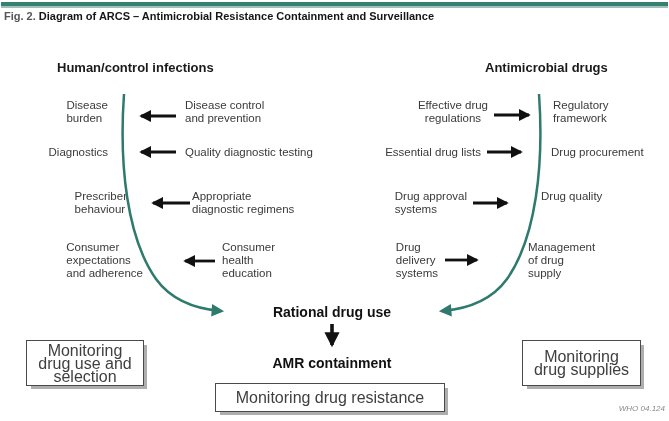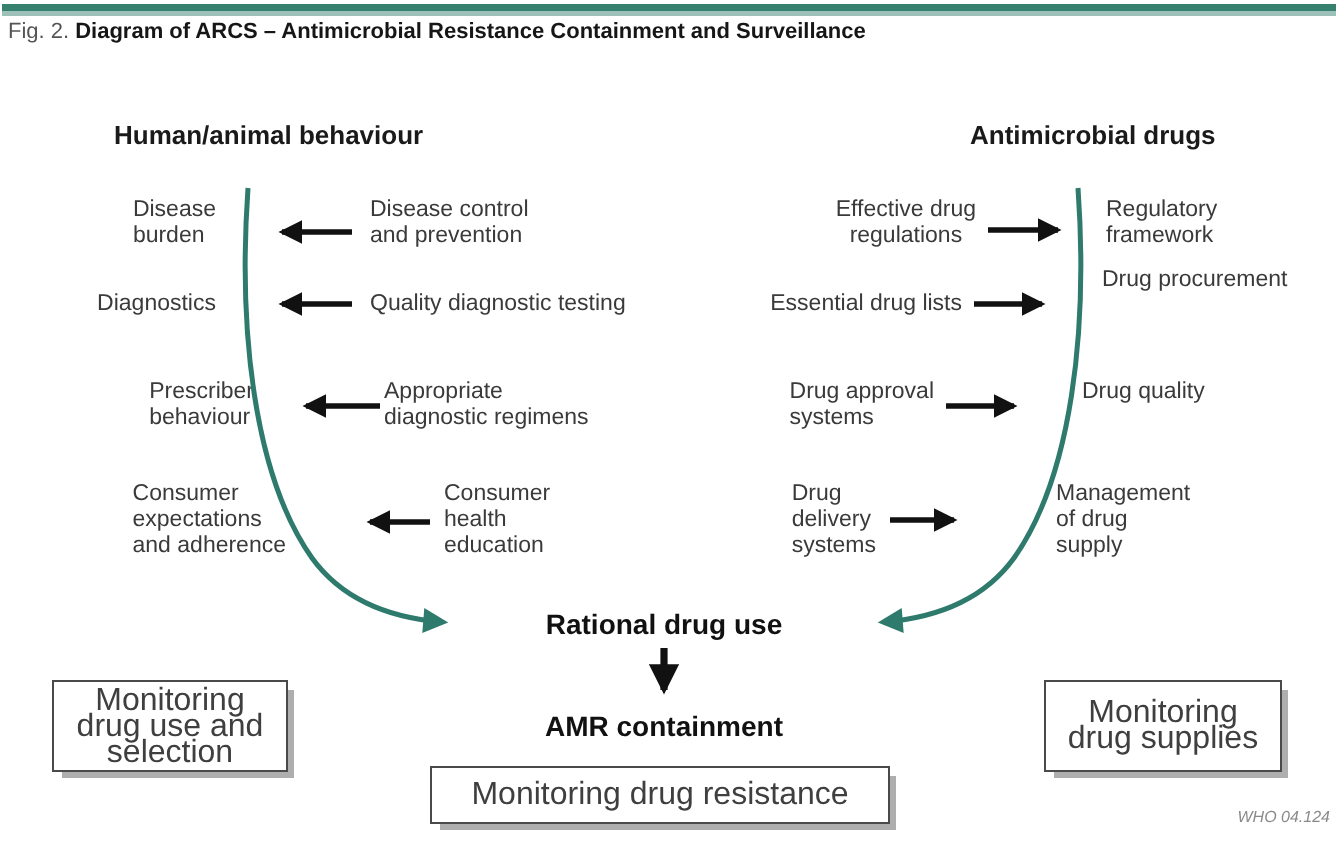--- a/index.html
+++ b/index.html
@@ -5,21 +5,21 @@
   html,body{margin:0;padding:0;background:#fff;}
   #figure{
     position:relative; width:669px; height:421px; background:#ffffff;
     font-family:"Liberation Sans", sans-serif; color:#3a3a3a; overflow:hidden;
   }
   .top-bar{
     position:absolute; top:2px; left:1px; width:667px; height:6px;
     background:linear-gradient(#35806f 0 62%, #9dc1b8 62% 100%);
   }
   .fig-title{ position:absolute; top:10px; left:4px; font-size:11px; white-space:nowrap;}
-  .fig-title .fig-label{ color:#555; font-weight:normal; margin-right:3px;}
+  .fig-title .fig-label{ color:#555; font-weight:bold; margin-right:3px;}
   .fig-title .fig-text{ color:#161616; font-weight:bold;}
   .col-header{ position:absolute; top:60px; font-size:13px; font-weight:bold; color:#1a1a1a; white-space:nowrap;}
   #header-left{ left:57px; }
   #header-right{ left:485px; }
   .lbl{
     position:absolute; font-size:11.5px; line-height:13px; white-space:pre-line; color:#3a3a3a;
   }
   .t-right{ text-align:left; }
   .t-left{ text-align:left; }
   .t-center{ text-align:center; }
@@ -42,21 +42,21 @@
 <body>
 
 <div id="figure">
 
   <div class="top-bar"></div>
 
   <div class="fig-title">
     <span class="fig-label">Fig. 2.</span><span class="fig-text">Diagram of ARCS – Antimicrobial Resistance Containment and Surveillance</span>
   </div>
 
-  <div id="header-left" class="col-header">Human/animal behaviour</div>
+  <div id="header-left" class="col-header">Human/control infections</div>
   <div id="header-right" class="col-header">Antimicrobial drugs</div>
 
   <div class="lbl t-right" style="right:561px; top:99px;">Disease
 burden</div>
   <div class="lbl t-right" style="right:561px; top:146px;">Diagnostics</div>
   <div class="lbl t-right" style="right:542px; top:190px;">Prescriber
 behaviour</div>
   <div class="lbl t-right" style="right:526px; top:241px;">Consumer
 expectations
 and adherence</div>
@@ -74,21 +74,21 @@
 regulations</div>
   <div class="lbl t-right" style="right:188px; top:146px;">Essential drug lists</div>
   <div class="lbl t-right" style="right:202px; top:190px;">Drug approval
 systems</div>
   <div class="lbl t-right" style="right:231px; top:241px;">Drug
 delivery
 systems</div>
 
   <div class="lbl t-left" style="left:553px; top:99px;">Regulatory
 framework</div>
-  <div class="lbl t-left" style="left:551px; top:134px;">Drug procurement</div>
+  <div class="lbl t-left" style="left:551px; top:146px;">Drug procurement</div>
   <div class="lbl t-left" style="left:541px; top:190px;">Drug quality</div>
   <div class="lbl t-left" style="left:528px; top:241px;">Management
 of drug
 supply</div>
 
   <div id="rational" class="big">Rational drug use</div>
   <div id="amr" class="big">AMR containment</div>
 
   <div id="box-left" class="mon-box">Monitoring
 drug use and selection</div>

